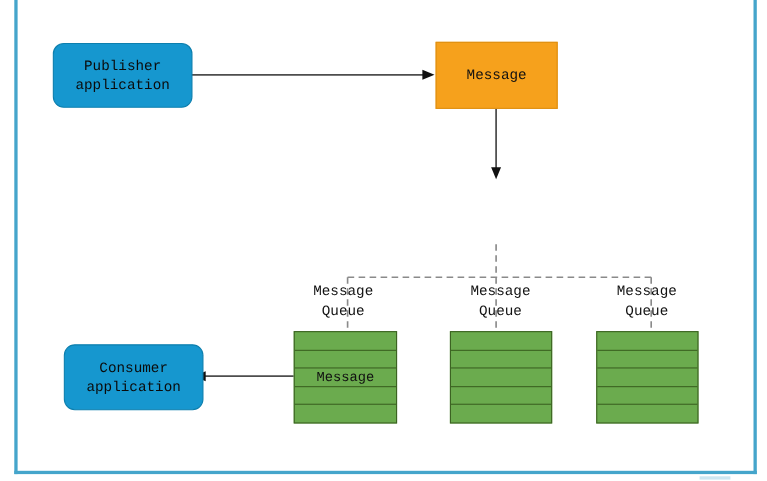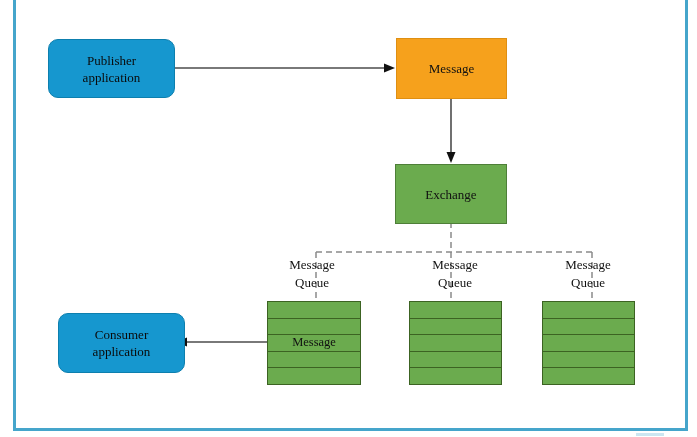--- a/index.html
+++ b/index.html
@@ -1,21 +1,21 @@
 <!DOCTYPE html>
 <html><head>
 <meta charset="utf-8">
 <style>
   html,body{margin:0;padding:0;background:#fff;}
   .canvas{
     position:relative;
     width:697px;height:437px;
     background:#ffffff;
     overflow:hidden;
-    font-family:Liberation Serif, serif;
+    font-family:Liberation Mono, monospace;
     color:#111;
   }
   
   .frame-line{position:absolute;background:#45A5CB;}
   .frame-left{left:13px;top:0;width:3px;height:431px;}
   .frame-right{left:685px;top:0;width:3px;height:431px;}
   .frame-bottom{left:13px;top:428px;width:675px;height:3px;}
   .frame-artifact{position:absolute;left:636px;top:433px;width:28px;height:3px;background:#BFE0EE;opacity:.8;}
 
   
@@ -105,21 +105,20 @@
       <line x1="316" y1="252" x2="316" y2="300"></line>
       <line x1="592" y1="252" x2="592" y2="300"></line>
     </g>
   </svg>
 
   <div class="node app-node publisher">Publisher
 application</div>
 
   <div class="node message-node">Message</div>
 
-  <div class="node exchange-node">Exchange</div>
 
   <div class="node app-node consumer">Consumer
 application</div>
 
   <div class="queue-label ql-1">Message
 Queue</div>
   <div class="queue-label ql-2">Message
 Queue</div>
   <div class="queue-label ql-3">Message
 Queue</div>

